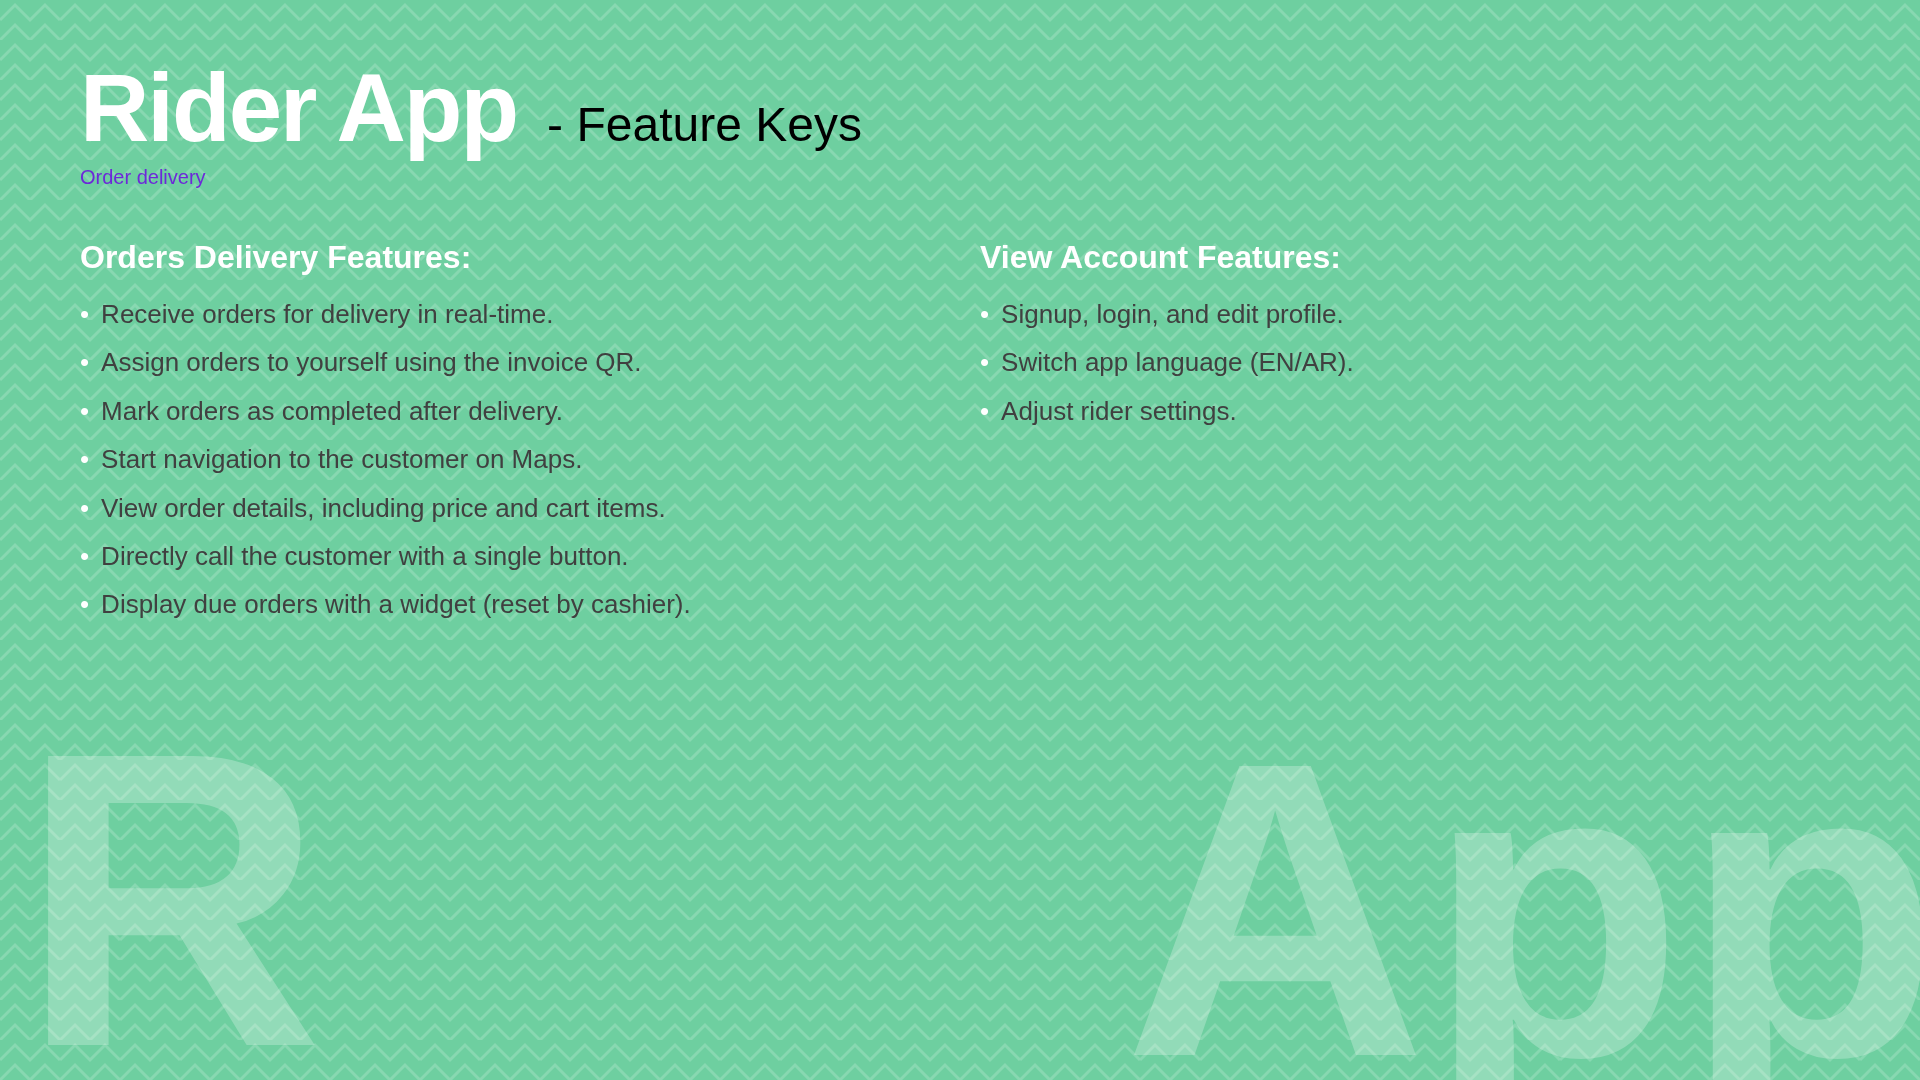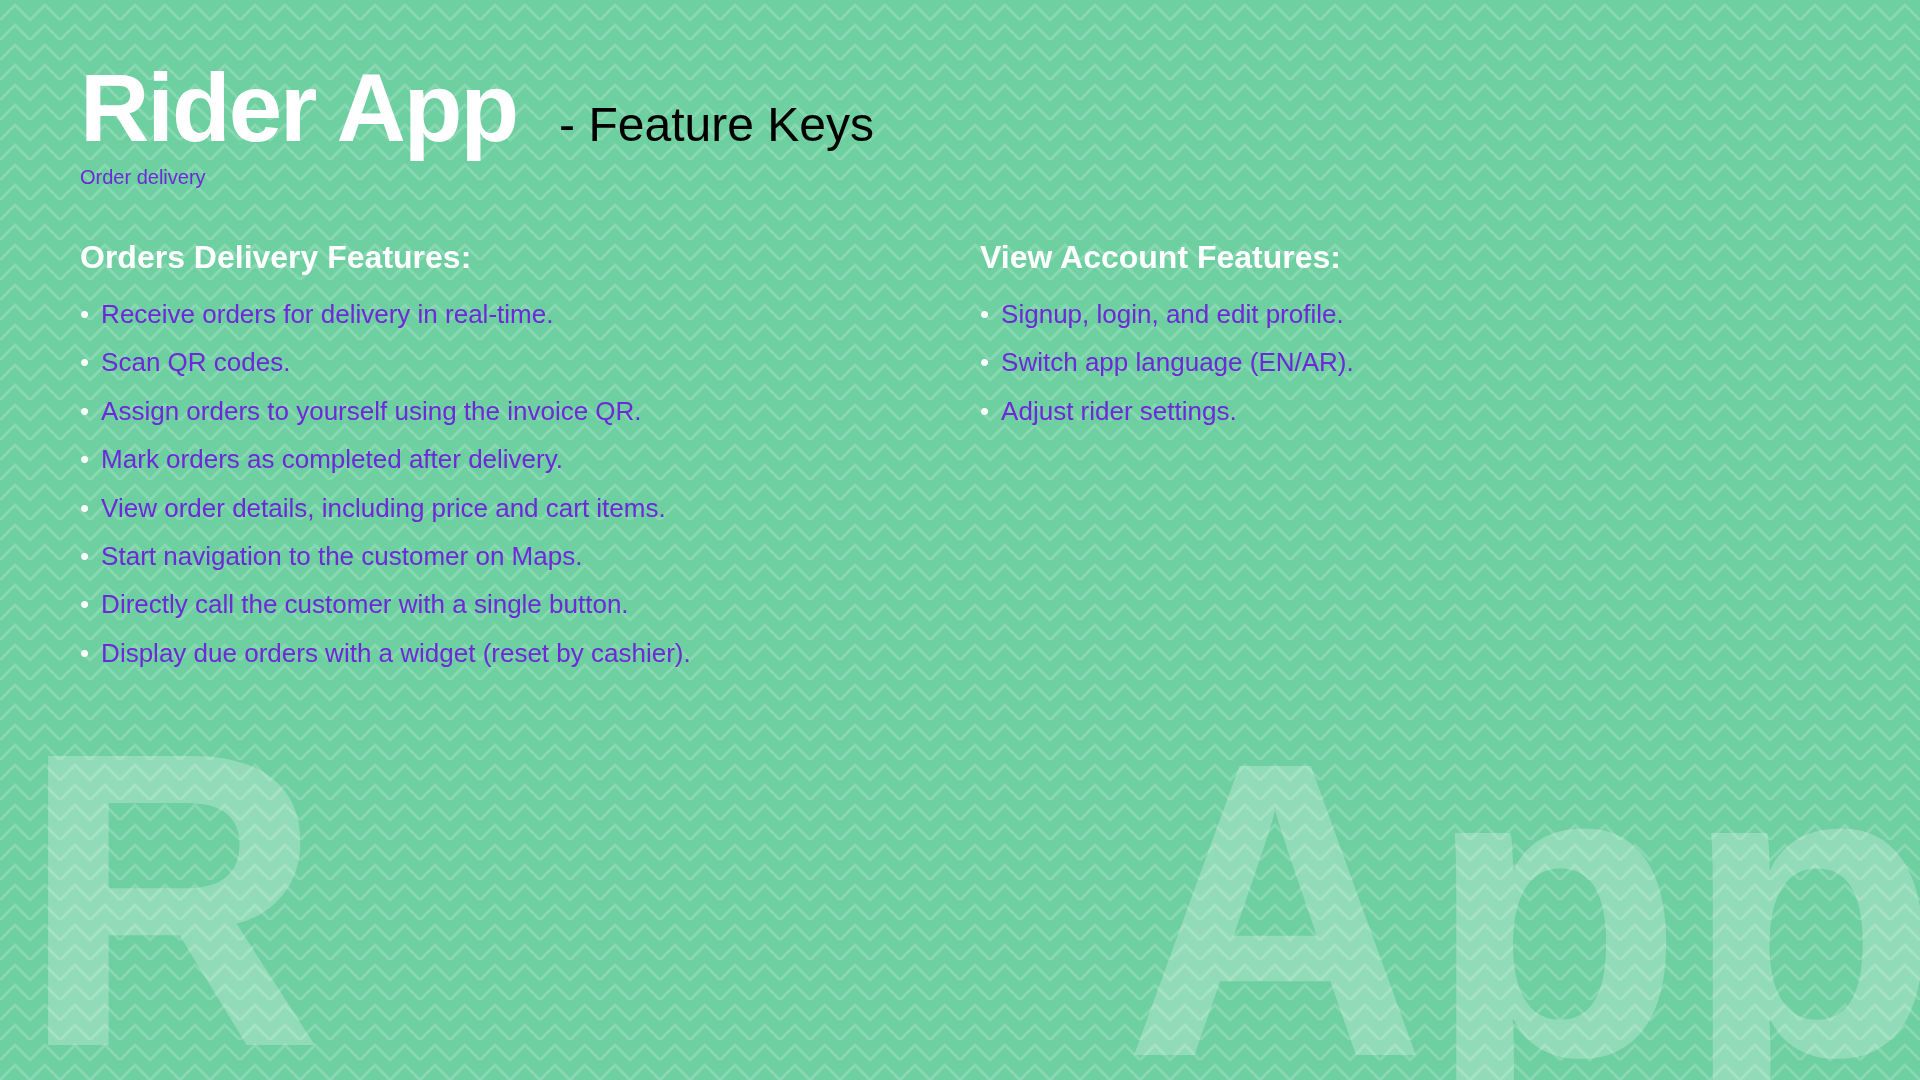--- a/index.html
+++ b/index.html
@@ -37,21 +37,21 @@
     .content {
       position: relative;
       z-index: 1;
       padding: 60px 80px 40px 80px;
     }
 
     
     .header {
       display: flex;
       align-items: baseline;
-      gap: 12px;
+      gap: 0;
       margin-bottom: 10px;
     }
 
     .title-main {
       font-size: 96px;
       font-weight: 900;
       color: #ffffff;
       letter-spacing: -2px;
       line-height: 1;
     }
@@ -88,21 +88,21 @@
     }
 
     .feature-section ul {
       list-style: none;
       padding: 0;
     }
 
     .feature-section ul li {
       font-size: 26px;
       font-weight: 400;
-      color: #6d28d9;
+      color: #404040;
       margin-bottom: 12px;
       display: flex;
       align-items: flex-start;
       gap: 12px;
       line-height: 1.4;
     }
 
     .feature-section ul li::before {
       content: '•';
       font-size: 26px;
@@ -162,25 +162,24 @@
   </div>
   <div class="subtitle">Order delivery</div>
 
   <div class="features-grid">
 
     <div class="feature-section">
       <h2>Orders Delivery Features:</h2>
       <ul>
 
       <li>Receive orders for delivery in real-time.</li>
-          <li>Scan QR codes.</li>
           <li>Assign orders to yourself using the invoice QR.</li>
           <li>Mark orders as completed after delivery.</li>
+          <li>Start navigation to the customer on Maps.</li>
           <li>View order details, including price and cart items.</li>
-          <li>Start navigation to the customer on Maps.</li>
           <li>Directly call the customer with a single button.</li>
           <li>Display due orders with a widget (reset by cashier).</li>
         </ul>
     </div>
 
     <div class="feature-section">
       <h2>View Account Features:</h2>
       <ul>
 
       <li>Signup, login, and edit profile.</li>

